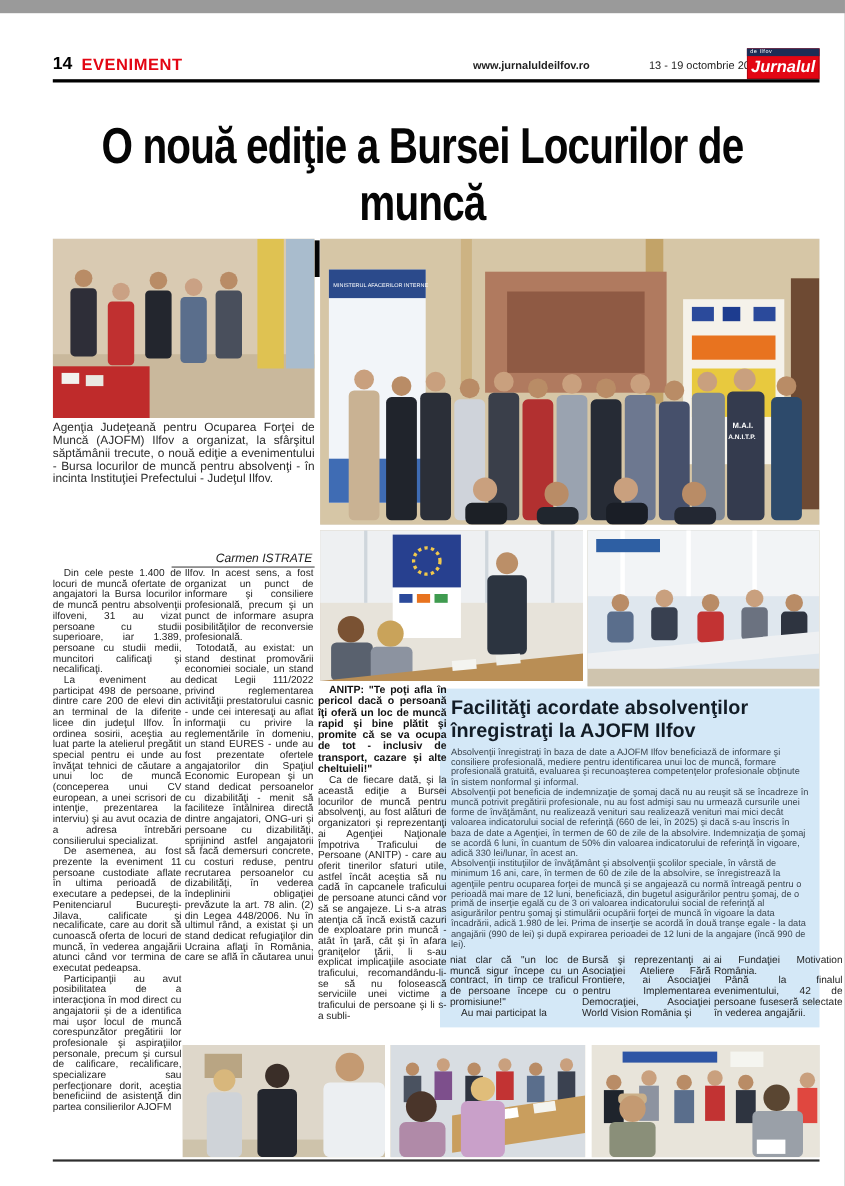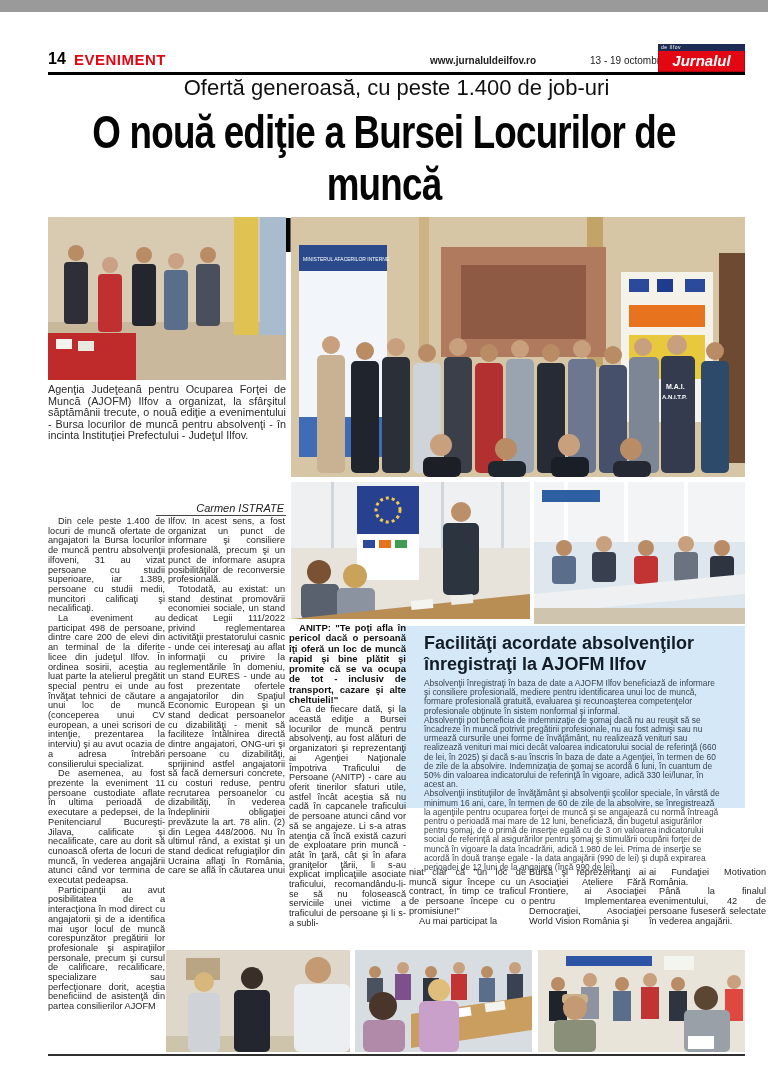--- a/index.html
+++ b/index.html
@@ -4,21 +4,21 @@
 <style>
   html,body{margin:0;padding:0;background:#9a9a9a;}
   .page{position:relative;width:768px;height:1078px;background:#ffffff;overflow:hidden;
         font-family:"Liberation Sans", sans-serif;color:#1a1a1a;margin:12px auto;}
   
   .hdr{position:absolute;left:48px;top:36px;width:697px;height:24px;}
   .pnum{position:absolute;left:0;top:2px;font-size:16px;font-weight:bold;color:#000;}
   .section{position:absolute;left:26px;top:3px;font-size:15px;font-weight:bold;color:#e30613;letter-spacing:.5px;}
   .website{position:absolute;left:382px;top:7px;font-size:10px;font-weight:bold;color:#222;}
   .idate{position:absolute;left:542px;top:7px;font-size:10px;color:#222;}
-  .logo{position:absolute;right:0;top:-4px;width:87px;height:28px;background:#e30613;box-shadow:0 0 0 1px #b30510 inset;}
+  .logo{position:absolute;right:0;top:-4px;width:66px;height:28px;background:#e30613;box-shadow:0 0 0 1px #b30510 inset;}
   .logo-top{position:absolute;left:0;top:0;width:100%;height:7px;background:#1d2c55;color:#fff;font-size:5px;
             line-height:7px;padding-left:3px;box-sizing:border-box;letter-spacing:.5px;}
   .logo-main{position:absolute;left:0;top:7px;width:100%;text-align:center;color:#fff;font-size:15px;
              font-weight:bold;font-style:italic;line-height:20px;}
   .rule-top{position:absolute;left:48px;top:60px;width:697px;height:3px;background:#000;}
   
   .kicker{position:absolute;left:48px;top:63px;width:697px;text-align:center;font-size:22px;color:#111;}
   .headline{position:absolute;left:0;top:94px;width:768px;margin:0;text-align:center;font-weight:bold;color:#050505;}
   .hl{display:block;font-size:46px;line-height:52px;transform:scaleX(.8);letter-spacing:-1px;}
   
@@ -37,22 +37,22 @@
   .col p{margin:0;text-indent:10px;}
   .col p.noind{text-indent:0;}
   .col1{left:48px;top:505px;height:537px;}
   .col2{left:168px;top:505px;height:356px;}
   .col3{left:289px;top:611px;height:326px;}
   .col4{left:409px;top:856px;height:80px;}
   .col5{left:529px;top:856px;height:80px;}
   .col6{left:649px;top:856px;height:80px;}
   .quote{font-weight:bold;font-size:9.6px;line-height:10.3px;color:#111;}
   
-  .infobox{position:absolute;left:400px;top:614px;width:345px;height:182px;background:#d4e8f7;
-           box-sizing:border-box;padding:7px 24px;}
+  .infobox{position:absolute;left:400px;top:614px;width:345px;height:308px;background:#d4e8f7;
+           box-sizing:border-box;padding:7px 10px;}
   .infobox h2{margin:0 0 4px 0;font-size:18px;line-height:21px;color:#121c26;}
   .infobox p{margin:0;font-size:8.4px;line-height:9.2px;color:#3c4650;text-align:left;}
   .rule-bottom{position:absolute;left:48px;top:1042px;width:697px;height:2px;background:#2e2e2e;}
 </style>
 </head>
 <body>
 
 <div class="page">
 
   <div class="hdr">
@@ -60,21 +60,20 @@
     <span class="section">EVENIMENT</span>
     <span class="website">www.jurnaluldeilfov.ro</span>
     <span class="idate">13 - 19 octombrie 2025</span>
     <div class="logo">
       <div class="logo-top">de Ilfov</div>
       <div class="logo-main">Jurnalul</div>
     </div>
   </div>
   <div class="rule-top"></div>
 
-  <div class="kicker">Ofertă generoasă, cu peste 1.400 de job-uri</div>
   <h1 class="headline">
     <span class="hl">O nouă ediţie a Bursei Locurilor de muncă</span>
     <span class="hl">pentru absolvenţi, la Prefectura Ilfov</span>
   </h1>
 
   <div class="photo" style="left:48px;top:205px;width:238px;height:163px;">
     <svg width="238" height="163" xmlns="http://www.w3.org/2000/svg">
       <rect width="238" height="163" fill="#d9cab2"></rect>
       <rect y="105" width="238" height="58" fill="#c9b89c"></rect>
       <rect x="186" y="0" width="24" height="118" fill="#dfc252"></rect>

